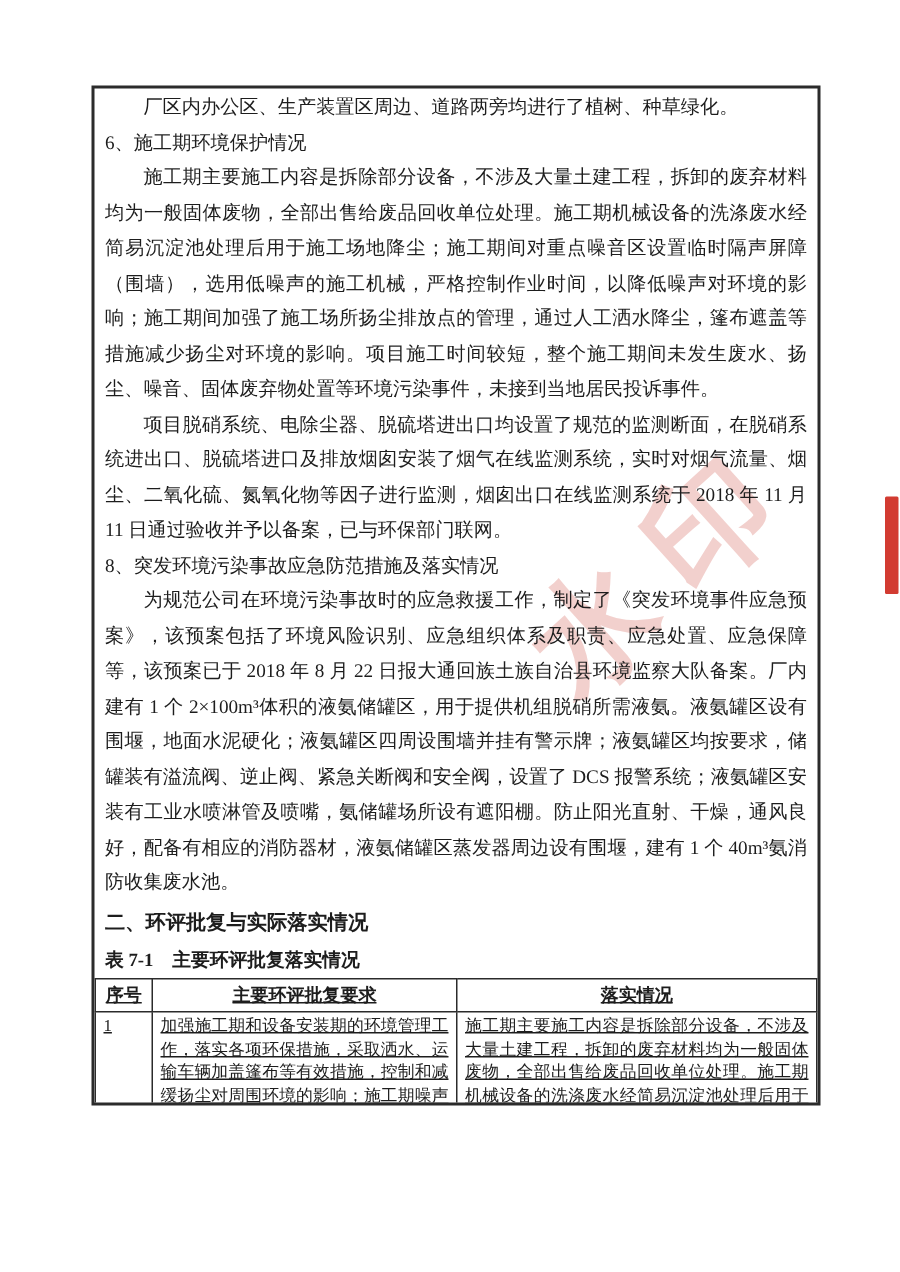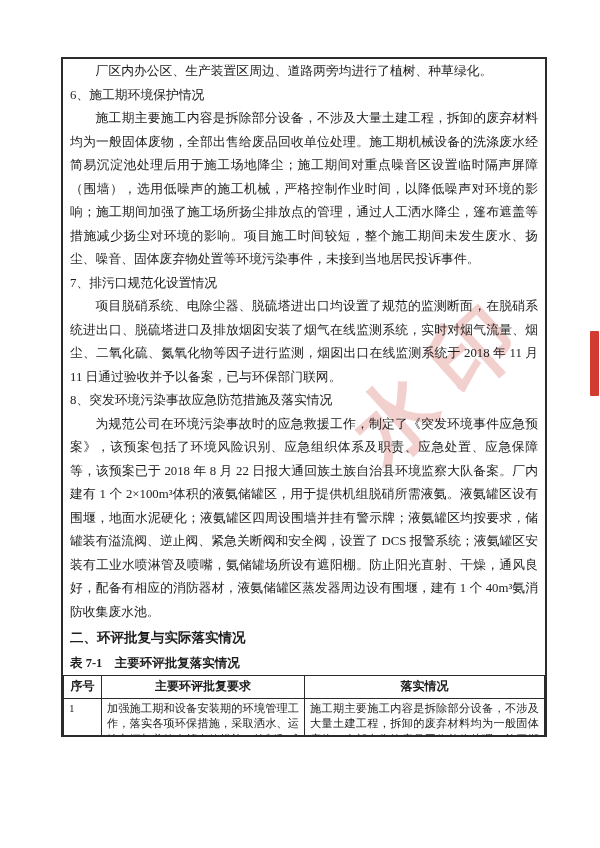--- a/index.html
+++ b/index.html
@@ -54,20 +54,21 @@
     margin:3px 0 2px 0;
     text-align:left;
     font-size:12.5px;
     font-weight:700;
     line-height:20px;
   }
   table.env-table {
     width:100%;
     border-collapse:collapse;
     table-layout:fixed;
+    text-decoration:underline;
   }
   table.env-table th, table.env-table td {
     border:1.4px solid #2b2b2b;
     font-size:11.2px;
     line-height:15.5px;
     padding:2px 5px;
     vertical-align:top;
     text-align:justify;
   }
   table.env-table th {
@@ -115,21 +116,20 @@
   <div class="edge-stamp" style="background: rgb(210, 59, 49);"></div>
 
   <div class="content-box">
     <div class="text-area">
 
       <p class="cont-line">厂区内办公区、生产装置区周边、道路两旁均进行了植树、种草绿化。</p>
 
       <p class="sec-heading">6、施工期环境保护情况</p>
       <p class="para">施工期主要施工内容是拆除部分设备，不涉及大量土建工程，拆卸的废弃材料均为一般固体废物，全部出售给废品回收单位处理。施工期机械设备的洗涤废水经简易沉淀池处理后用于施工场地降尘；施工期间对重点噪音区设置临时隔声屏障（围墙），选用低噪声的施工机械，严格控制作业时间，以降低噪声对环境的影响；施工期间加强了施工场所扬尘排放点的管理，通过人工洒水降尘，篷布遮盖等措施减少扬尘对环境的影响。项目施工时间较短，整个施工期间未发生废水、扬尘、噪音、固体废弃物处置等环境污染事件，未接到当地居民投诉事件。</p>
 
-      <p class="sec-heading">7、排污口规范化设置情况</p>
       <p class="para">项目脱硝系统、电除尘器、脱硫塔进出口均设置了规范的监测断面，在脱硝系统进出口、脱硫塔进口及排放烟囱安装了烟气在线监测系统，实时对烟气流量、烟尘、二氧化硫、氮氧化物等因子进行监测，烟囱出口在线监测系统于 2018 年 11 月 11 日通过验收并予以备案，已与环保部门联网。</p>
 
       <p class="sec-heading">8、突发环境污染事故应急防范措施及落实情况</p>
       <p class="para">为规范公司在环境污染事故时的应急救援工作，制定了《突发环境事件应急预案》，该预案包括了环境风险识别、应急组织体系及职责、应急处置、应急保障等，该预案已于 2018 年 8 月 22 日报大通回族土族自治县环境监察大队备案。厂内建有 1 个 2×100m³体积的液氨储罐区，用于提供机组脱硝所需液氨。液氨罐区设有围堰，地面水泥硬化；液氨罐区四周设围墙并挂有警示牌；液氨罐区均按要求，储罐装有溢流阀、逆止阀、紧急关断阀和安全阀，设置了 DCS 报警系统；液氨罐区安装有工业水喷淋管及喷嘴，氨储罐场所设有遮阳棚。防止阳光直射、干燥，通风良好，配备有相应的消防器材，液氨储罐区蒸发器周边设有围堰，建有 1 个 40m³氨消防收集废水池。</p>
 
       <p class="sec2-heading">二、环评批复与实际落实情况</p>
 
       <p class="table-caption">表 7-1　主要环评批复落实情况</p>
     </div>
 

